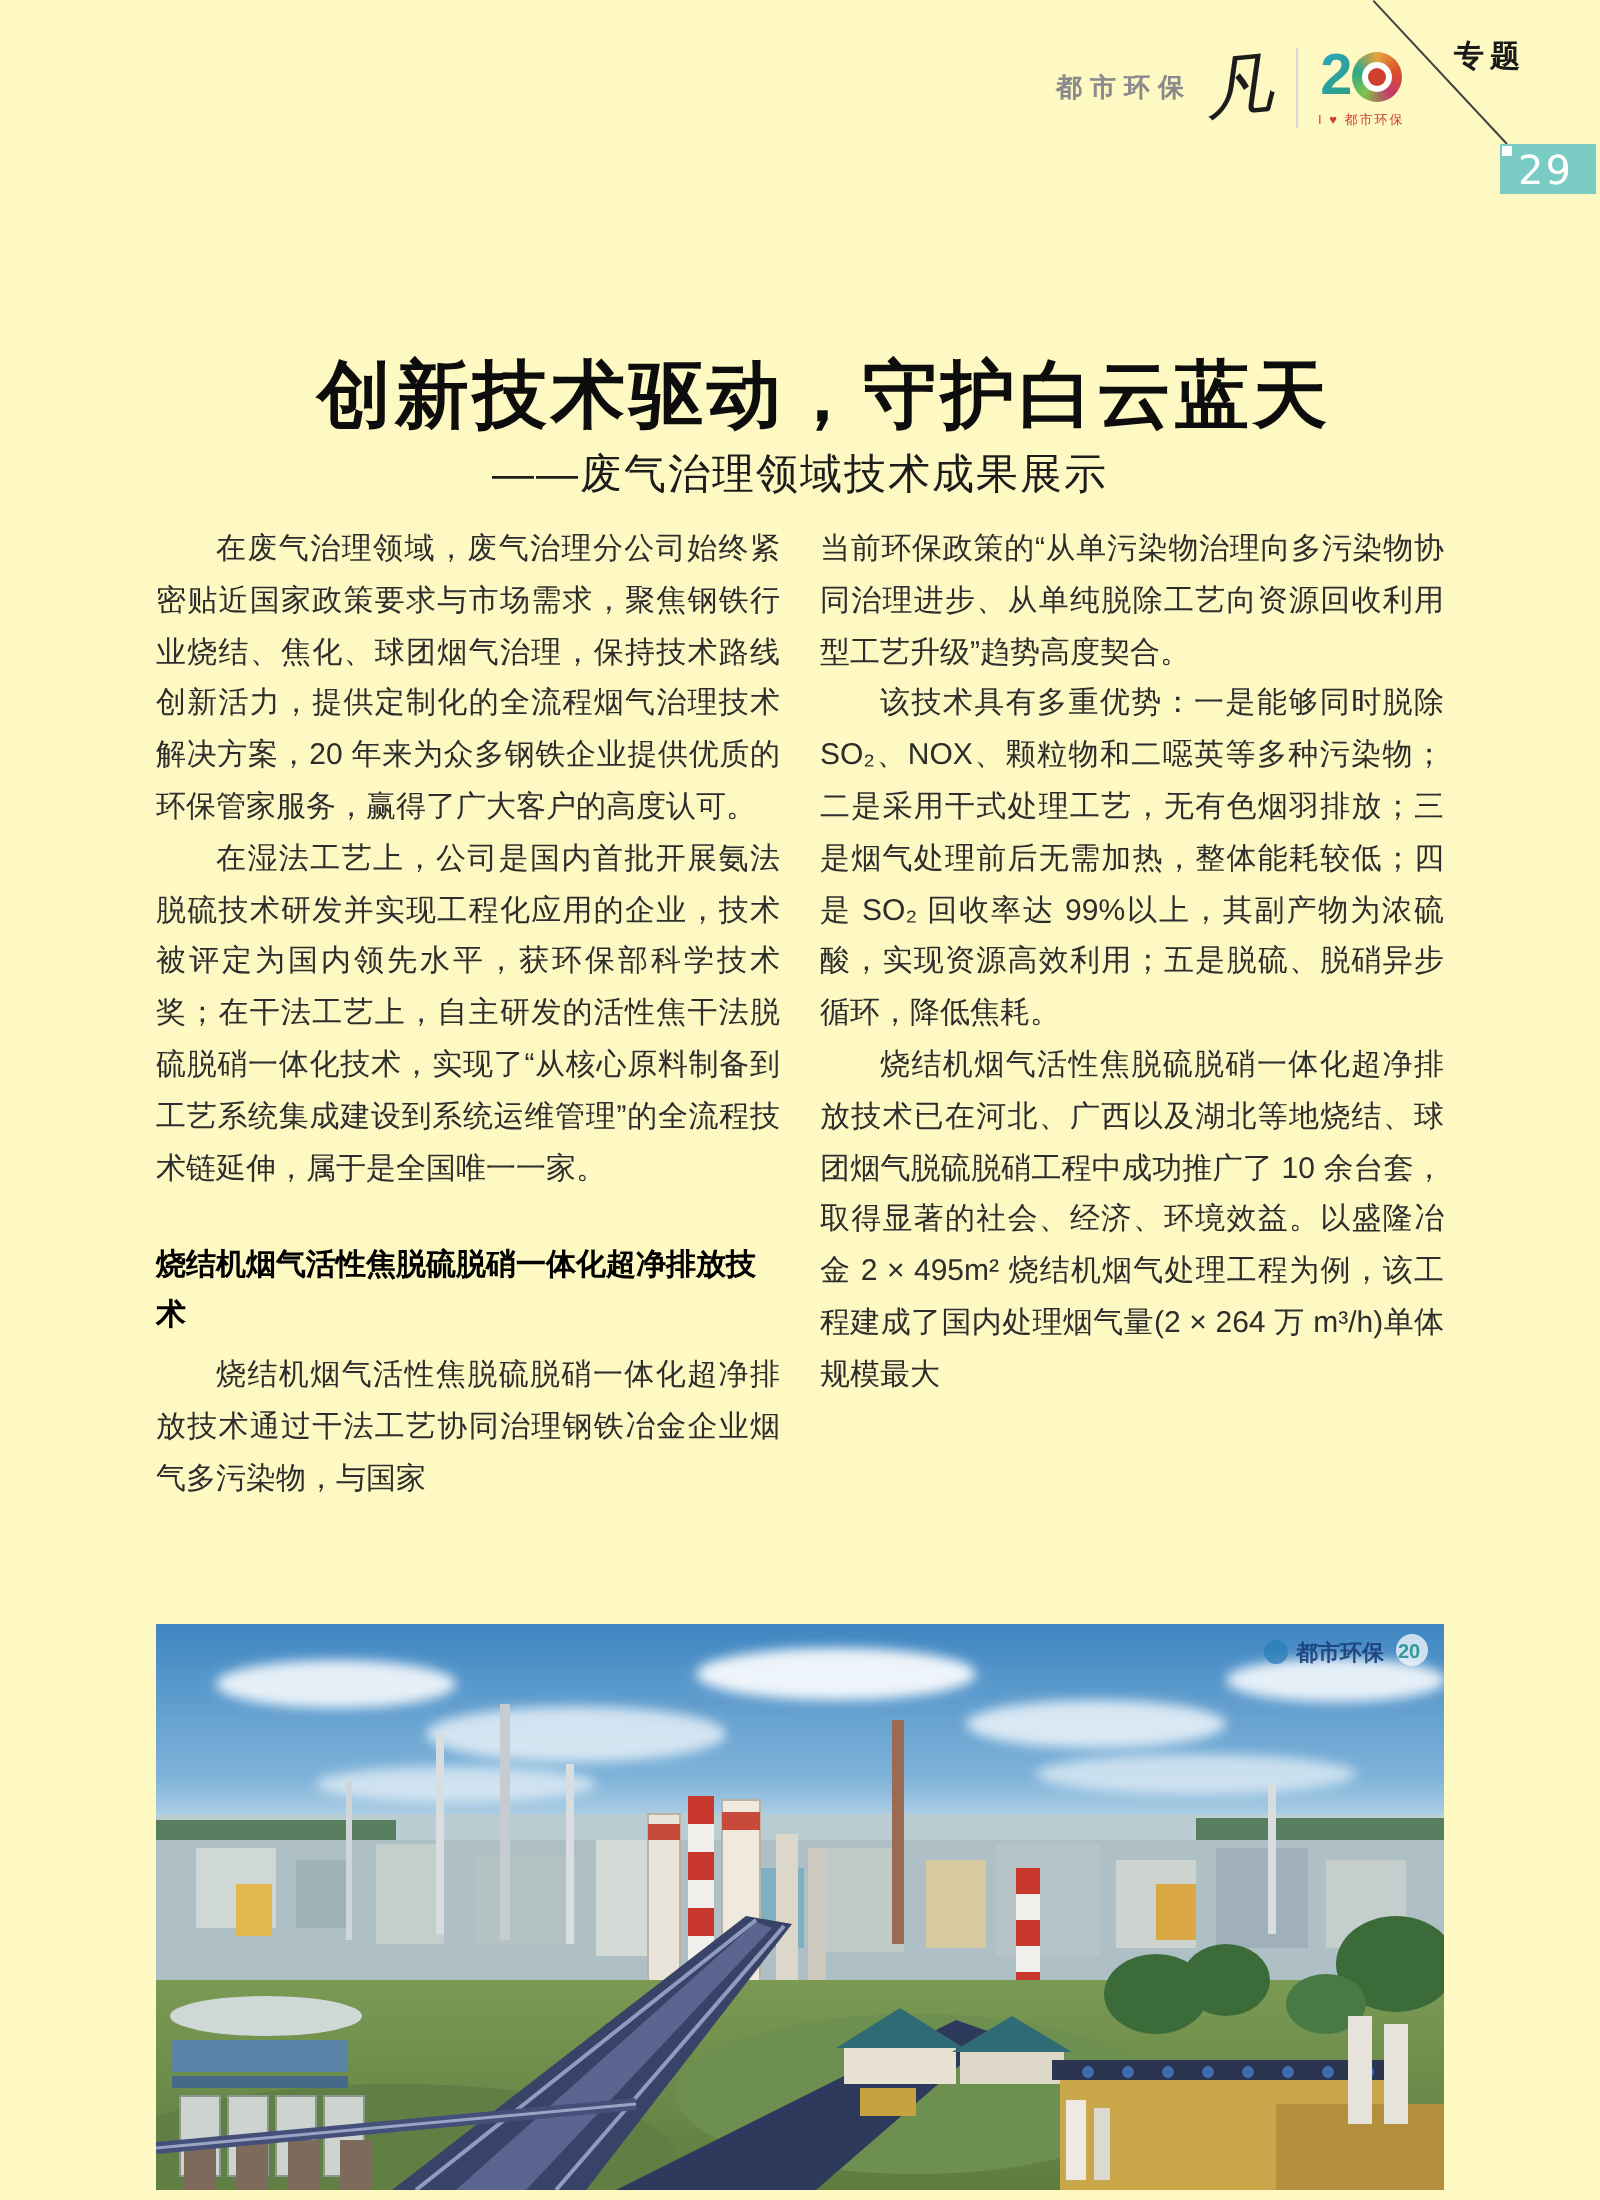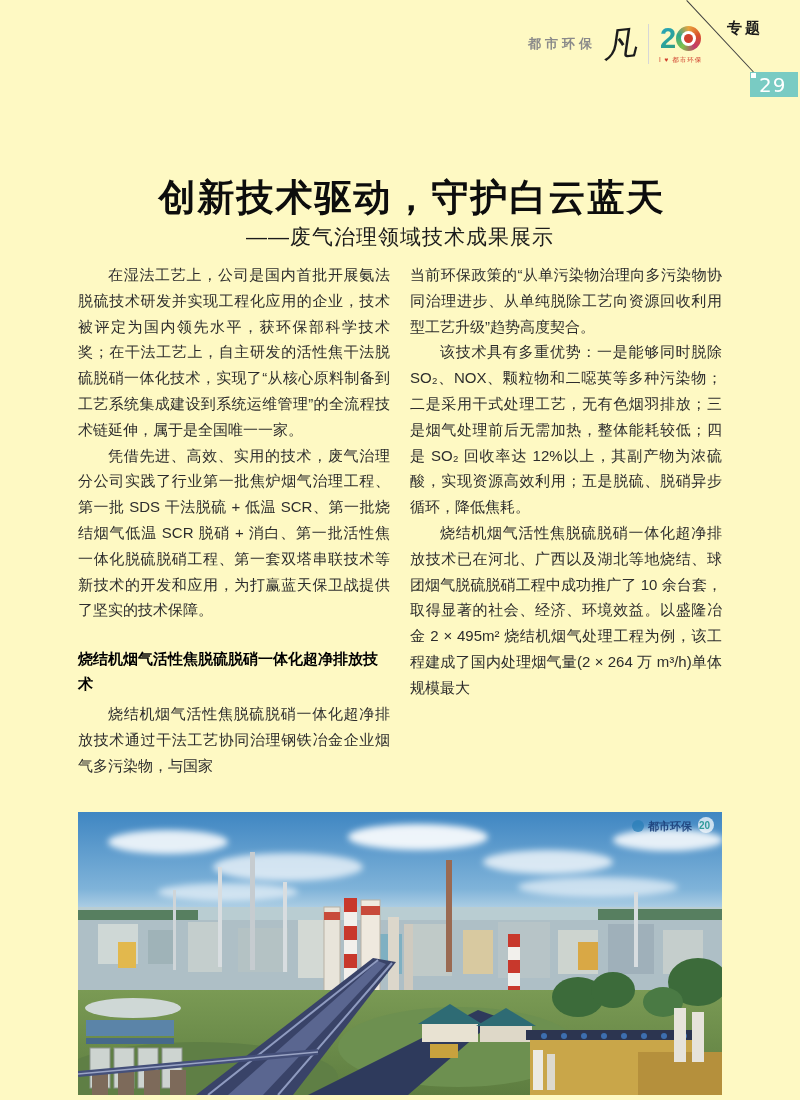--- a/index.html
+++ b/index.html
@@ -75,28 +75,28 @@
   <div class="page-badge">
     <span class="corner"></span>
     <span class="num">29</span>
   </div>
 
   <h1 class="title">创新技术驱动，守护白云蓝天</h1>
   <h2 class="subtitle">——废气治理领域技术成果展示</h2>
 
   <div class="columns">
     <div class="col">
+      <p>在废气治理领域，废气治理分公司始终紧密贴近国家政策要求与市场需求，聚焦钢铁行业烧结、焦化、球团烟气治理，保持技术路线创新活力，提供定制化的全流程烟气治理技术解决方案，20 年来为众多钢铁企业提供优质的环保管家服务，赢得了广大客户的高度认可。</p>
       <p>在湿法工艺上，公司是国内首批开展氨法脱硫技术研发并实现工程化应用的企业，技术被评定为国内领先水平，获环保部科学技术奖；在干法工艺上，自主研发的活性焦干法脱硫脱硝一体化技术，实现了“从核心原料制备到工艺系统集成建设到系统运维管理”的全流程技术链延伸，属于是全国唯一一家。</p>
-      <p>凭借先进、高效、实用的技术，废气治理分公司实践了行业第一批焦炉烟气治理工程、第一批 SDS 干法脱硫 + 低温 SCR、第一批烧结烟气低温 SCR 脱硝 + 消白、第一批活性焦一体化脱硫脱硝工程、第一套双塔串联技术等新技术的开发和应用，为打赢蓝天保卫战提供了坚实的技术保障。</p>
       <h3>烧结机烟气活性焦脱硫脱硝一体化超净排放技术</h3>
       <p>烧结机烟气活性焦脱硫脱硝一体化超净排放技术通过干法工艺协同治理钢铁冶金企业烟气多污染物，与国家</p>
     </div>
     <div class="col">
       <p class="no-indent">当前环保政策的“从单污染物治理向多污染物协同治理进步、从单纯脱除工艺向资源回收利用型工艺升级”趋势高度契合。</p>
-      <p>该技术具有多重优势：一是能够同时脱除 SO₂、NOX、颗粒物和二噁英等多种污染物；二是采用干式处理工艺，无有色烟羽排放；三是烟气处理前后无需加热，整体能耗较低；四是 SO₂ 回收率达 12%以上，其副产物为浓硫酸，实现资源高效利用；五是脱硫、脱硝异步循环，降低焦耗。</p>
+      <p>该技术具有多重优势：一是能够同时脱除 SO₂、NOX、颗粒物和二噁英等多种污染物；二是采用干式处理工艺，无有色烟羽排放；三是烟气处理前后无需加热，整体能耗较低；四是 SO₂ 回收率达 99%以上，其副产物为浓硫酸，实现资源高效利用；五是脱硫、脱硝异步循环，降低焦耗。</p>
       <p>烧结机烟气活性焦脱硫脱硝一体化超净排放技术已在河北、广西以及湖北等地烧结、球团烟气脱硫脱硝工程中成功推广了 10 余台套，取得显著的社会、经济、环境效益。以盛隆冶金 2 × 495m² 烧结机烟气处理工程为例，该工程建成了国内处理烟气量(2 × 264 万 m³/h)单体规模最大</p>
     </div>
   </div>
 
   <figure class="photo" style="margin:0">
     <svg width="644" height="283" viewBox="0 0 644 283">
       <defs>
         <linearGradient id="sky" x1="0" y1="0" x2="0" y2="1">
           <stop offset="0" stop-color="#3f86c2"></stop>
           <stop offset="0.7" stop-color="#7fb3d9"></stop>

